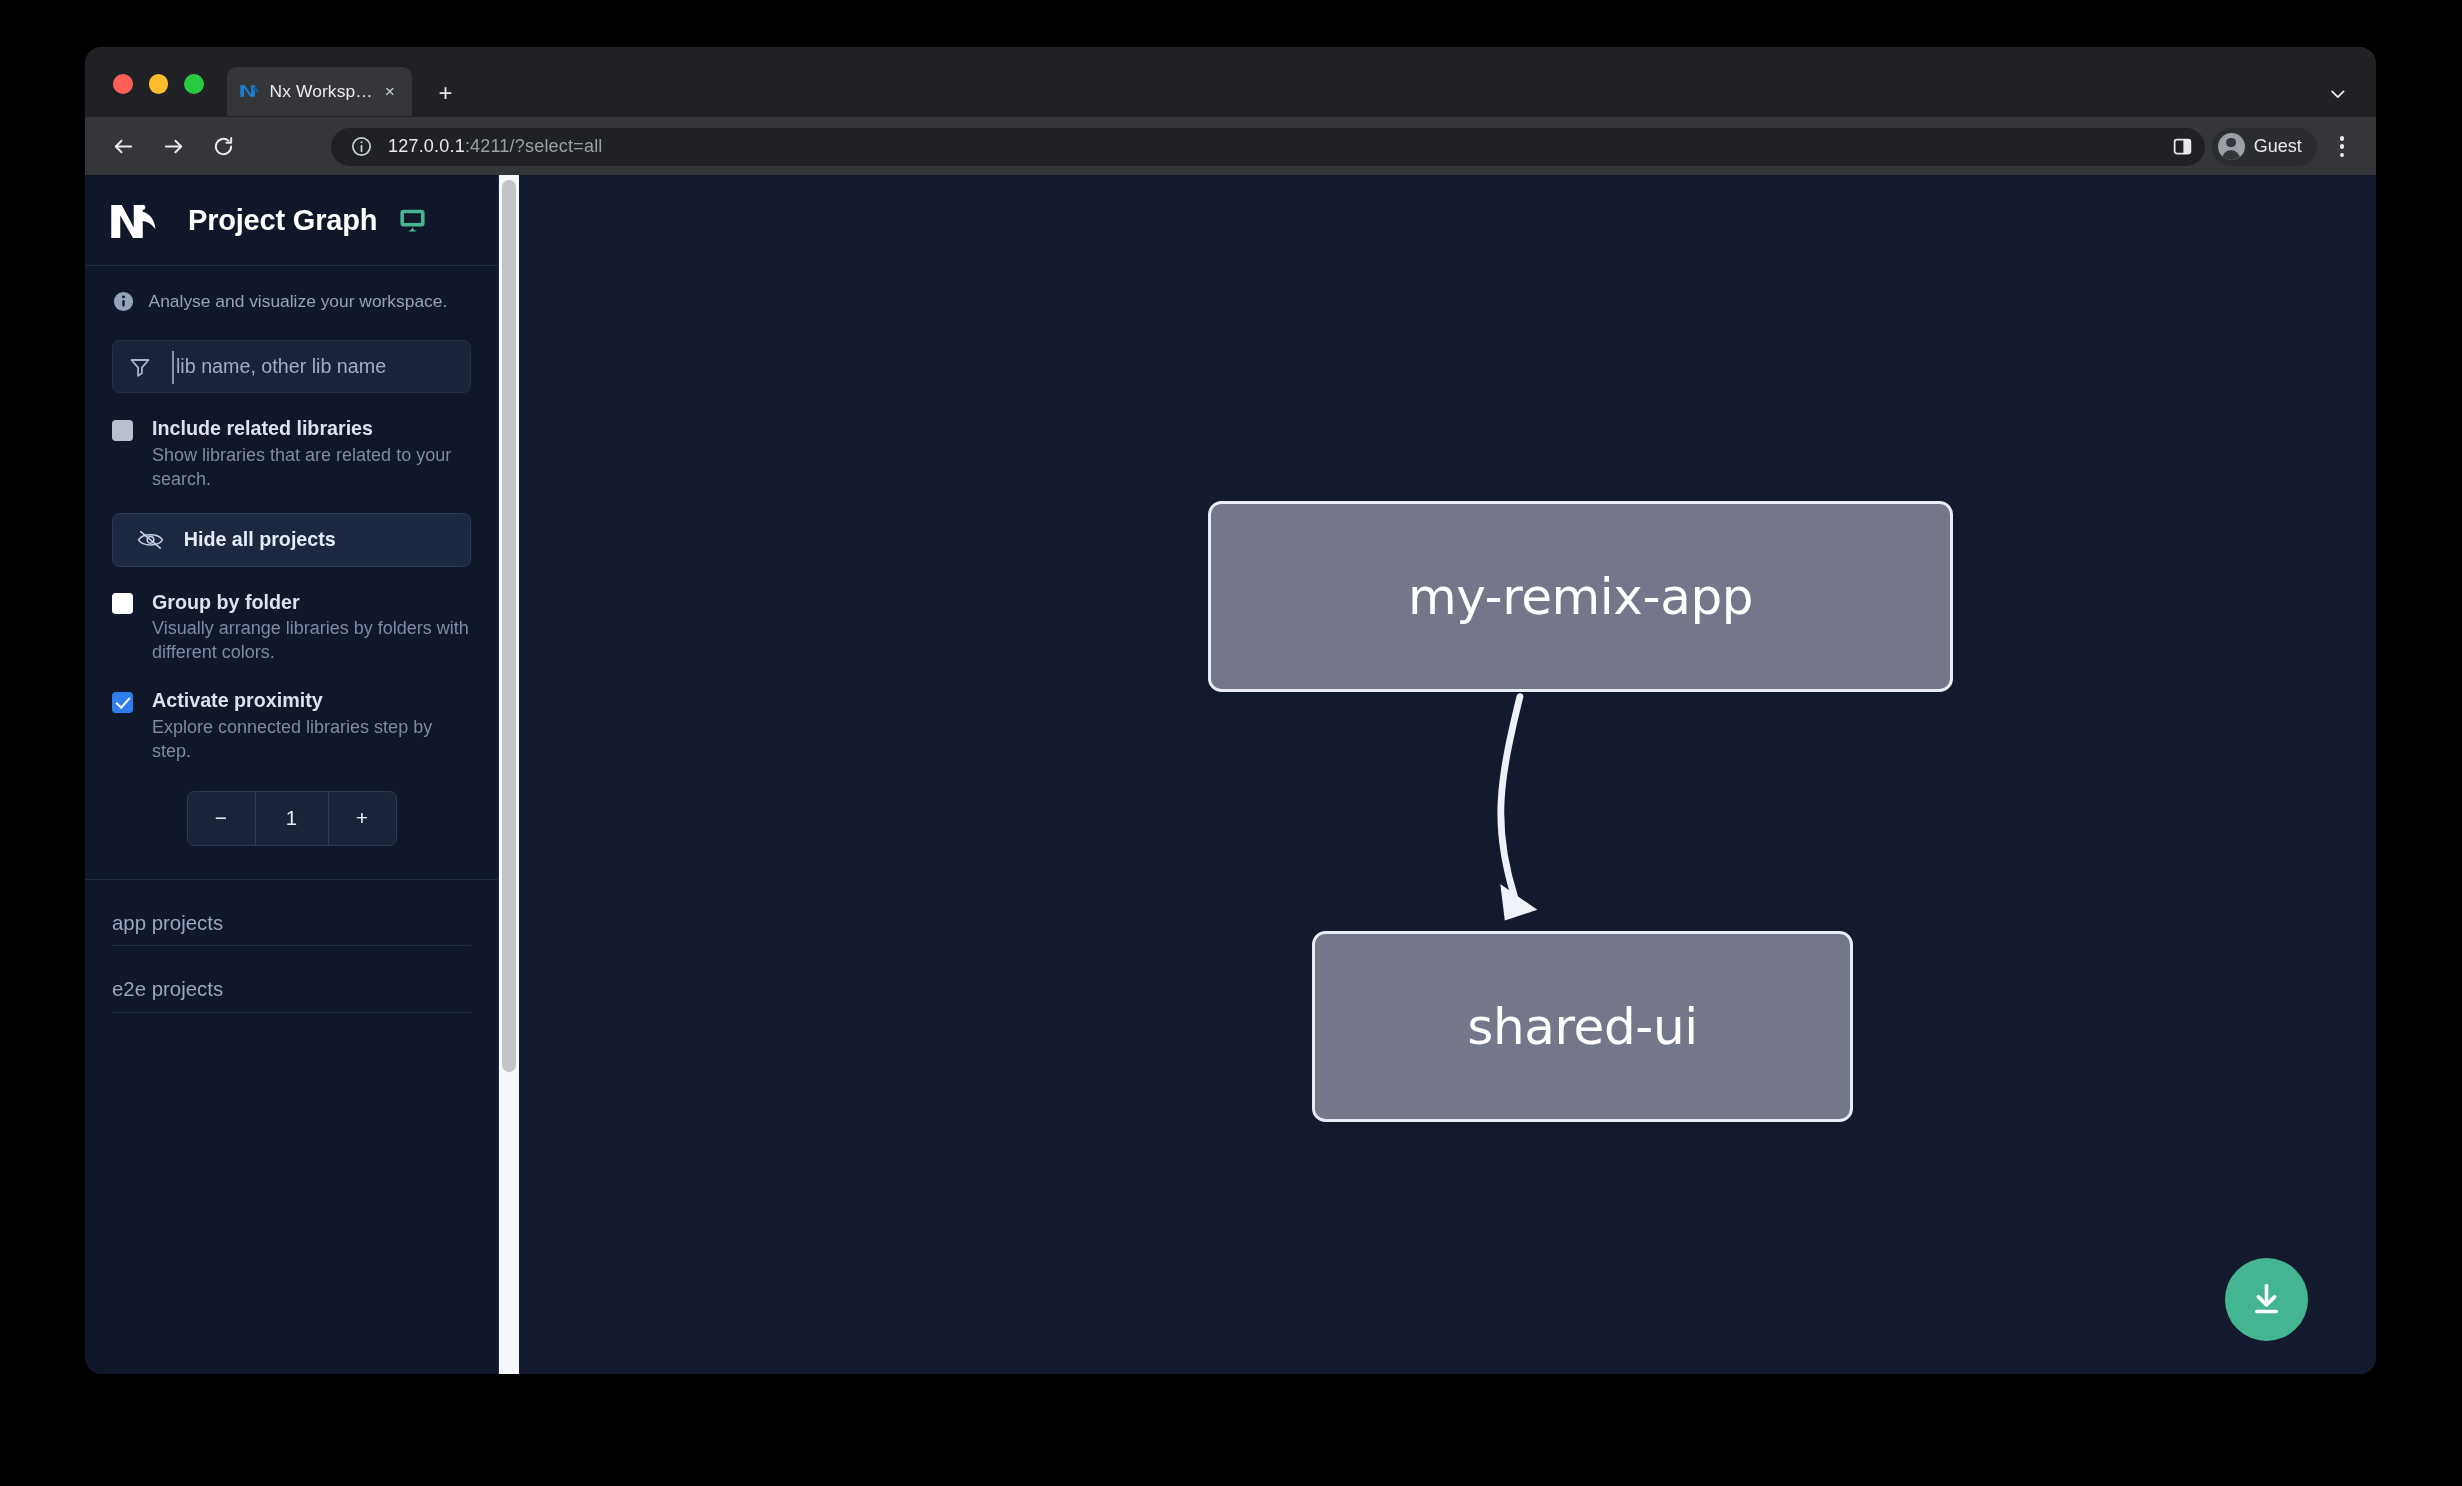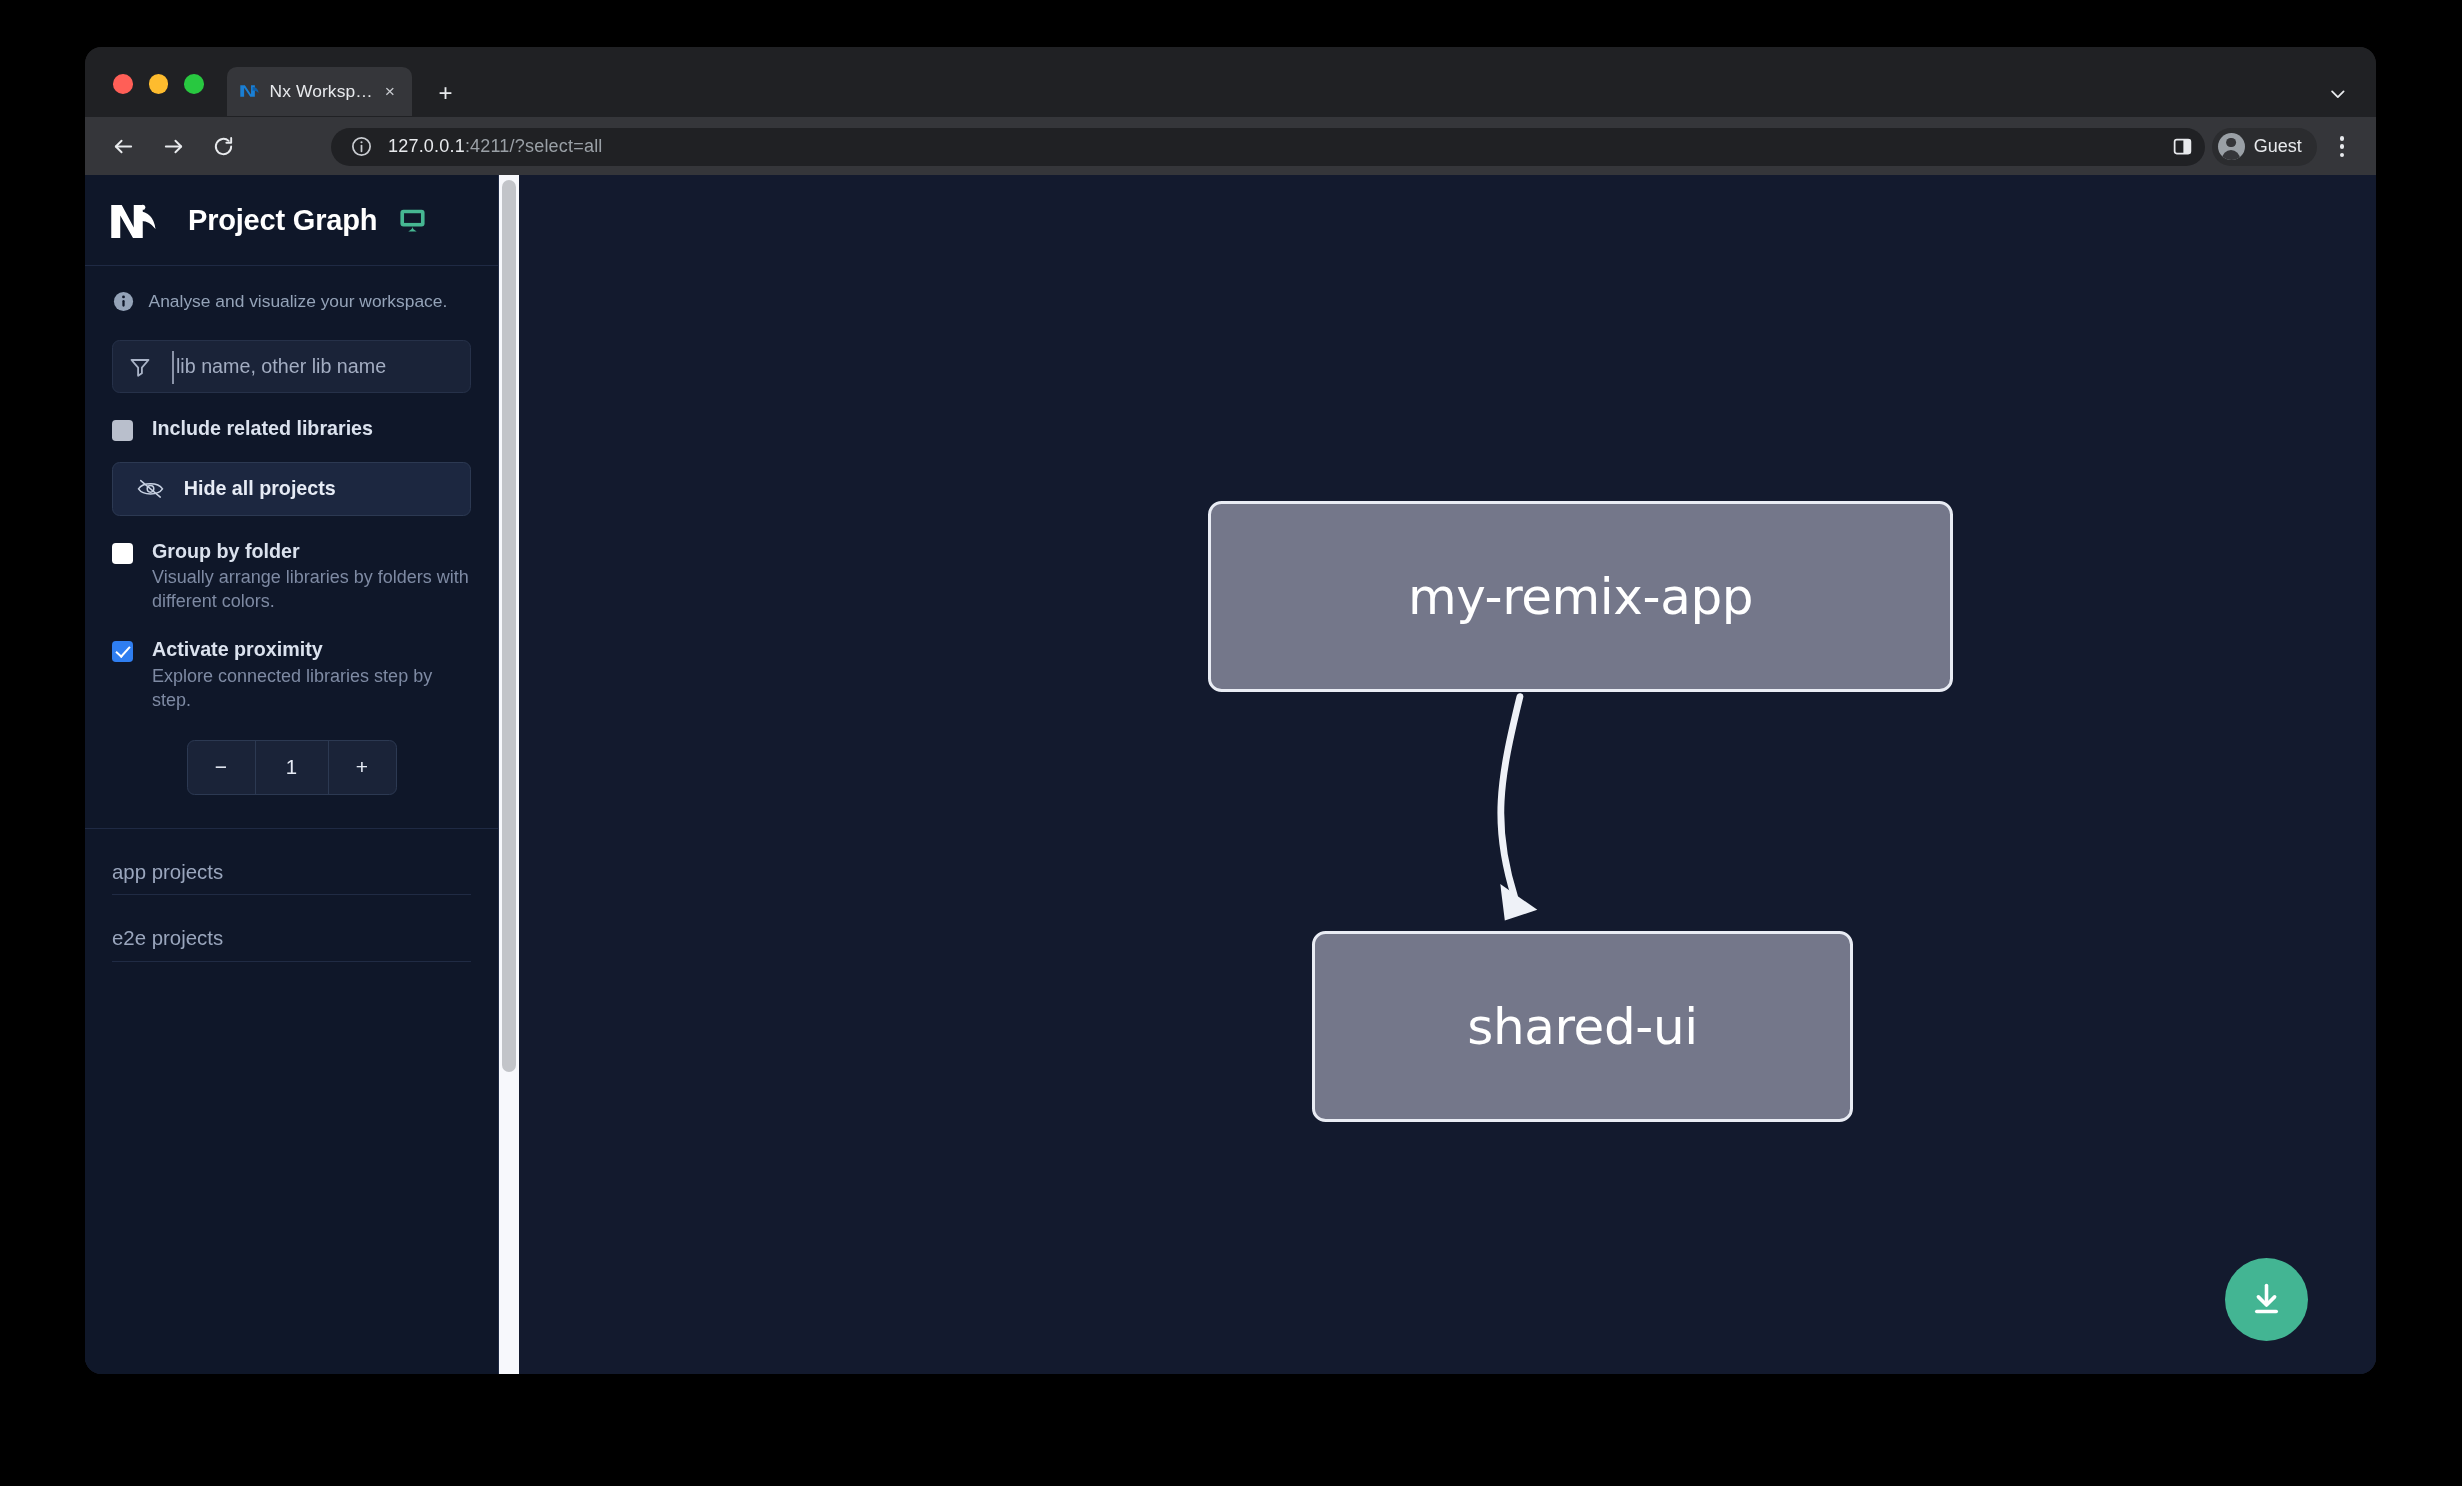--- a/index.html
+++ b/index.html
@@ -377,20 +377,21 @@
           </span>
           <span class="caret"></span>
           <span class="search-ph">lib name, other lib name</span>
         </div>
       </div>
 
       <div class="chk-row">
         <span class="chk off-gray"></span>
         <span>
           <span class="chk-label">Include related libraries</span>
+          <span class="chk-desc" style="display:block">Show libraries that are related to your search.</span>
         </span>
       </div>
 
       <div class="btns">
         <div class="btn">
           <span class="eye">
             <svg viewBox="0 0 36 26" width="27" height="19.7" fill="none" stroke="#c7d1e2" stroke-width="2">
               <path d="M2 13 C8 4 28 4 34 13 C28 22 8 22 2 13 Z"></path>
               <circle cx="18" cy="13" r="4.4"></circle>
               <line x1="5" y1="2" x2="31" y2="24" stroke-linecap="round"></line>

